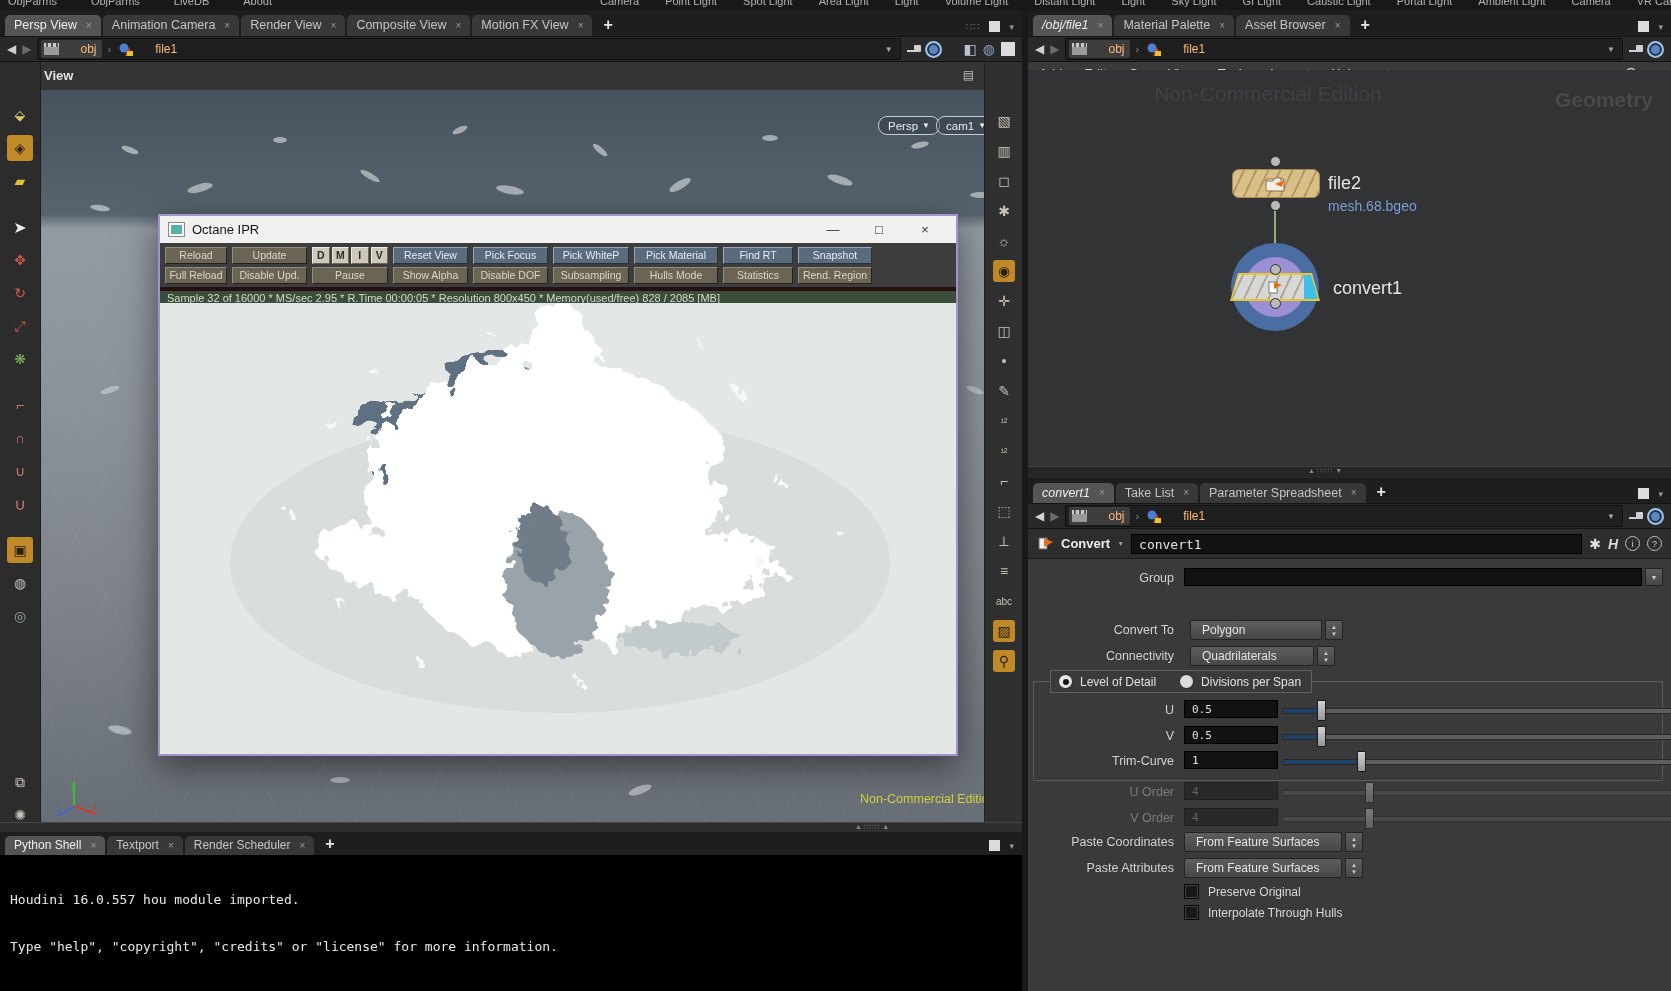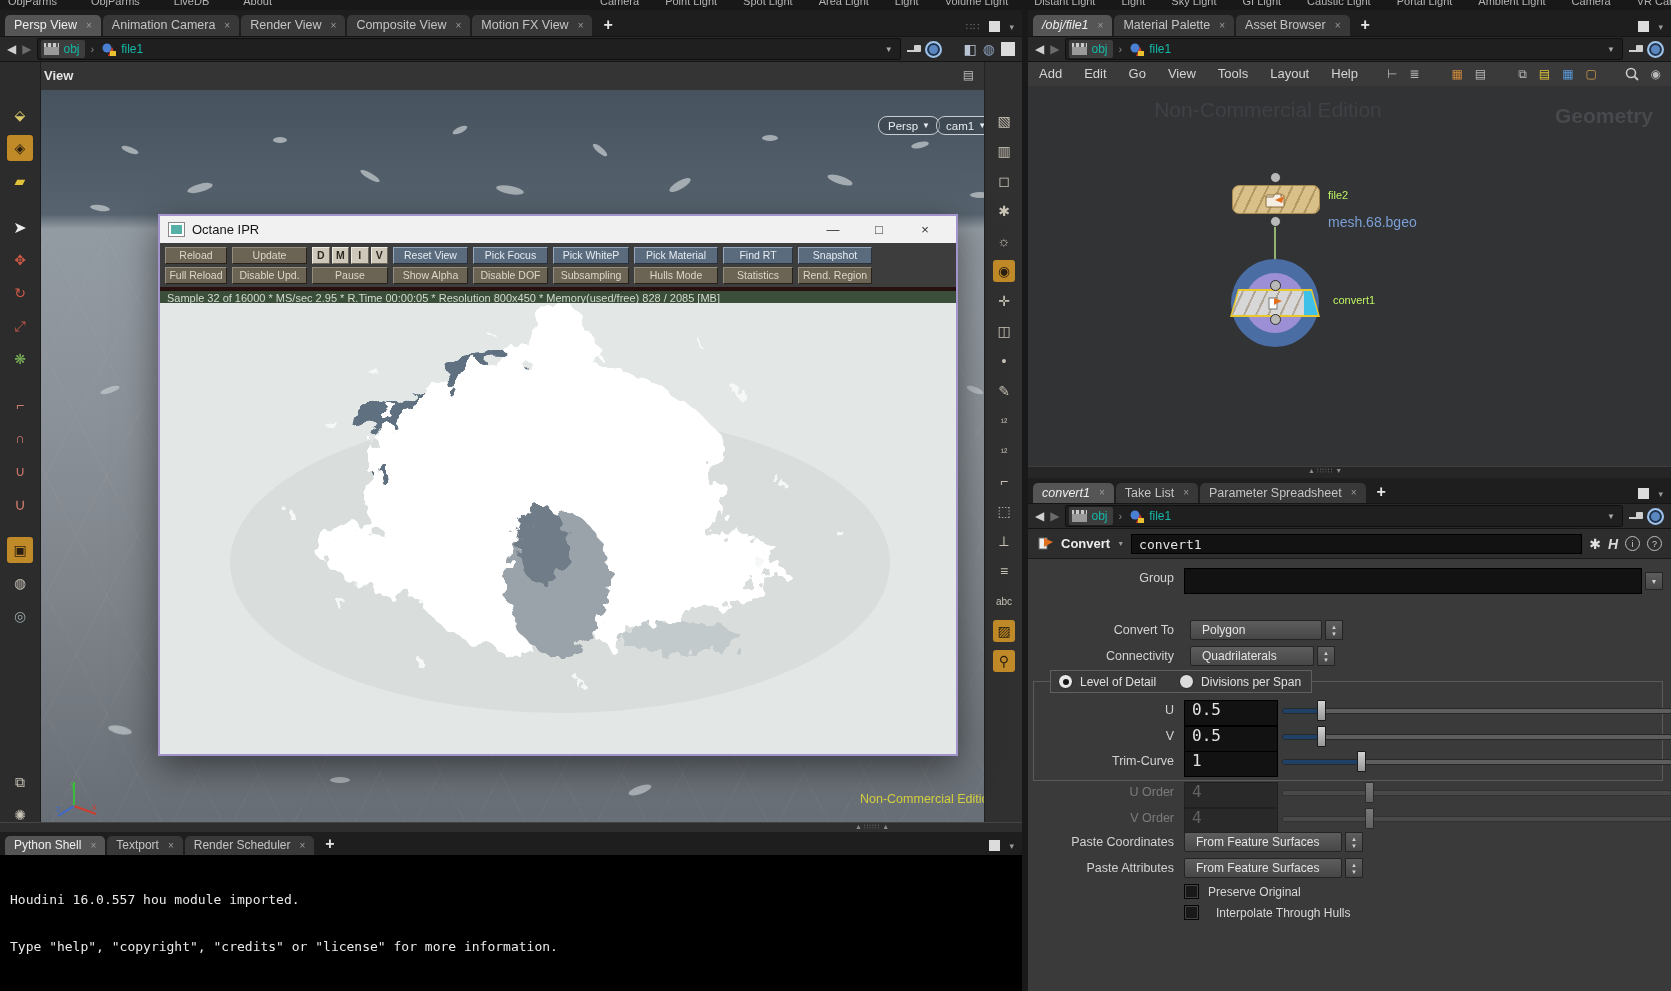--- a/index.html
+++ b/index.html
@@ -17,21 +17,21 @@
   .corner{margin-left:auto;display:flex;gap:9px;align-items:center;padding:0 8px 4px 0;color:#999;font-size:9px}
   .sq{width:11px;height:11px;background:#dcdcdc;display:inline-block}
   .gripdots{color:#777;letter-spacing:1px;font-size:10px}
   
   .pathbar{background:#292929;display:flex;align-items:center;gap:6px;padding:0 7px;box-sizing:border-box;
            border-top:1px solid #151515;border-bottom:1px solid #141414}
   .navarr{font-size:12px;color:#cfcfcf}
   .navarr.dim{color:#6b6b6b}
   .pathfield{flex:1;background:#1f1f1f;border:1px solid #101010;height:20px;border-radius:2px;
              display:flex;align-items:center;gap:5px;padding:0 3px}
-  .chip{display:flex;align-items:center;gap:4px;padding:1px 6px 1px 3px;background:#3d3d3d;border-radius:2px;color:#14b8a6;height:16px}
+  .chip{display:flex;align-items:center;gap:21px;padding:1px 6px 1px 3px;background:#3d3d3d;border-radius:2px;color:#fdba74;height:16px}
   .chev{color:#8a8a8a;font-size:11px}
   .ddbox{margin-left:auto;color:#aaa;font-size:8px;padding:0 4px}
   .pin{width:12px;height:8px;border-bottom:2px solid #cfcfcf;position:relative;margin-top:-4px}
   .pin:after{content:"";position:absolute;right:-2px;top:3px;width:7px;height:7px;background:#cfcfcf;border-radius:1px}
   .radar{width:13px;height:13px;border:2px solid #9ec1e8;border-radius:50%;box-shadow:inset 0 0 0 2px #20334a;background:#5a87c0}
   
   .gly{display:inline-block;text-align:center;color:#b9b9b9}
   .iconsq{width:26px;height:26px;border-radius:3px;display:flex;align-items:center;justify-content:center;font-size:14px;color:#c9c3b6}
   .iconsq.hl{background:#c08a28;color:#2a2013}
   .circ{width:13px;height:13px;border:1px solid #bdbdbd;border-radius:50%;display:inline-flex;align-items:center;
@@ -51,37 +51,37 @@
   .dmiv{display:flex;gap:2px}
   .dmiv .obtn{flex:1;background:#cdc8ba;color:#2e2a22;border-color:#efebe1 #6d6659 #6d6659 #efebe1;font-weight:bold}
   .ostatus{height:15px;background:#3a4e3a;border-top:4px solid #261010;color:#d4dbd0;font-size:11px;line-height:14px;
            padding:0 7px;white-space:pre;overflow:hidden}
   
   .prow{position:absolute;left:12px;width:643px;height:22px}
   .prow.dis{opacity:.42}
   .plabel{position:absolute;left:0;top:4px;width:134px;text-align:right;color:#d2d2d2;font-size:12.5px;white-space:nowrap}
   .pctl{position:absolute;left:144px;top:1px;display:flex;align-items:center}
   .pfield{background:#121212;border:1px solid #000;color:#e3e3e3;font-family:"DejaVu Sans Mono",monospace;
-          font-size:16px;padding:0 7px;height:26px;line-height:18px;box-sizing:border-box}
+          font-size:11px;padding:0 7px;height:18px;line-height:18px;box-sizing:border-box}
   .pdrop{background:linear-gradient(#5d5d5d,#474747);border:1px solid #242424;border-radius:2px;color:#e4e4e4;
          font-size:12px;height:20px;line-height:19px;padding:0 11px;box-sizing:border-box;white-space:nowrap}
   .spin{width:18px;height:20px;background:linear-gradient(#5d5d5d,#474747);border:1px solid #242424;margin-left:3px;
         display:flex;flex-direction:column;align-items:center;justify-content:center;gap:1px;font-size:6px;color:#cfcfcf;box-sizing:border-box}
   .slider{position:absolute;left:242px;width:388px;height:4px;top:9px;background:#5e5e5e;
           border:1px solid #292929;border-radius:2px}
   .slider .fill{position:absolute;left:0;top:0;bottom:0;background:#1f4165}
   .handle{position:absolute;width:7px;height:19px;top:-9px;background:linear-gradient(#d2d2d2,#969696);
           border:1px solid #1b1b1b;border-radius:1px}
   .chk{width:13px;height:13px;background:#191919;border:1px solid #050505;box-shadow:inset 0 0 0 1px #424242}
   .rad{width:13px;height:13px;border-radius:50%;background:#e6e6e6;border:1px solid #1e1e1e;display:inline-flex;
        align-items:center;justify-content:center}
   .rad i{width:6px;height:6px;border-radius:50%;background:#141414}
   .rad.off{background:#dcdcdc}
   
-  .nlabel{color:#bef264;font-size:11px;white-space:nowrap}
+  .nlabel{color:#e5e5e5;font-size:18px;white-space:nowrap}
   .ndot{position:absolute;width:9px;height:9px;border-radius:50%;background:#b9b9b9;border:1px solid #2c2c2c}
   .stripes{background-image:repeating-linear-gradient(115deg,transparent 0 9px,rgba(90,60,10,.30) 9px 11px)}
   .console{font-family:"DejaVu Sans Mono",monospace;font-size:13px;color:#e9e9e9;white-space:pre;line-height:15.8px}
   .wm-yellow{color:#d6d23d;font-size:12.5px}
   .menuitem{padding:0 11px;color:#d4d4d4;font-size:13px;line-height:24px}
   .pill{height:17px;border:1px solid #c7cdd3;border-radius:9px;background:rgba(40,48,56,.35);color:#e8ecef;
         font-size:11.5px;display:flex;align-items:center;gap:4px;padding:0 9px}
 </style>
 </head>
 <body>
@@ -485,21 +485,21 @@
       </span>
       <span style="margin-left:auto;display:flex;gap:12px;align-items:center;padding-right:10px">
         <svg width="14" height="14">
             <circle cx="6" cy="6" r="4.5" fill="none" stroke="#c9c9c9" stroke-width="1.6"></circle>
             <line x1="9.5" y1="9.5" x2="13" y2="13" stroke="#c9c9c9" stroke-width="1.8"></line>
           </svg>
         <span class="gly">◉</span>
       </span>
     </div>
 
-    <div class="a" style="left:0;top:76px;width:643px;height:380px;background:#323335;overflow:hidden">
+    <div class="a" style="left:0;top:60px;width:643px;height:380px;background:#323335;overflow:hidden">
       <div class="a" style="left:0;top:12px;width:480px;text-align:center;font-size:21px;color:#3e4145">Non-Commercial Edition</div>
       <div class="a" style="right:18px;top:18px;font-size:21px;font-weight:bold;color:#47494d">Geometry</div>
 
       <div class="a" style="left:246px;top:140px;width:2px;height:58px;background:#93b273"></div>
 
       <span class="ndot" style="left:242px;top:86px"></span>
       <div class="a stripes" style="left:204px;top:99px;width:86px;height:27px;background-color:#d9c089;border:1px solid #a8894f;border-radius:7px;display:flex;align-items:center;justify-content:center">
         <svg width="22" height="17">
             <rect x="1" y="4" width="18" height="12" rx="1" fill="#f3ede2" stroke="#8a6d3a"></rect>
             <path d="M1 6 L8 6 L10 3 L16 3 L16 6" fill="#f3ede2" stroke="#8a6d3a"></path>
@@ -719,21 +719,21 @@
       </div>
 
       <div class="prow" style="top:324px">
         <span class="pctl" style="gap:9px">
           <span class="chk"></span>
           <span style="color:#d8d8d8">Preserve Original</span>
         </span>
       </div>
 
       <div class="prow" style="top:345px">
-        <span class="pctl" style="gap:17px">
+        <span class="pctl" style="gap:9px">
           <span class="chk"></span>
           <span style="color:#d8d8d8">Interpolate Through Hulls</span>
         </span>
       </div>
 
 
     </div>
   </div>
 </div>
 

